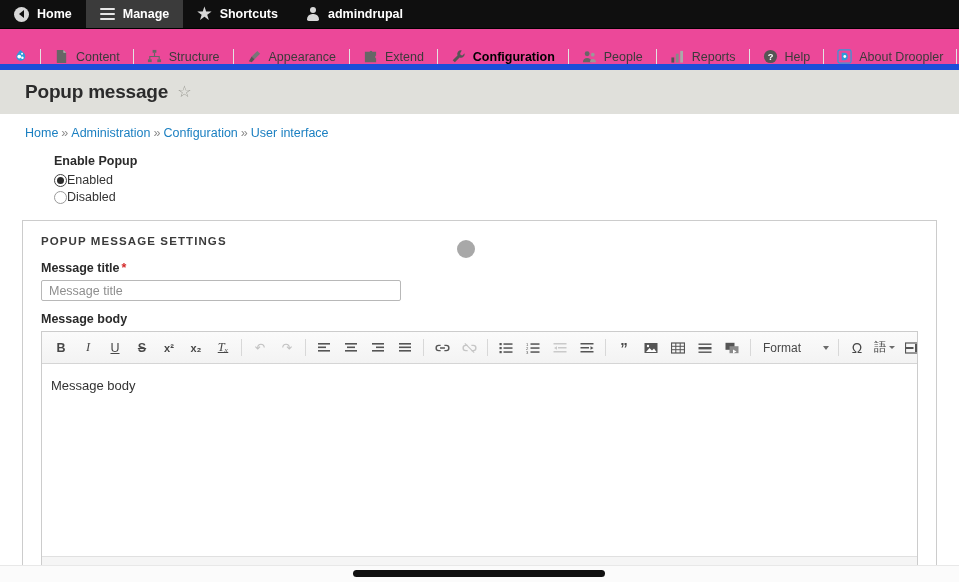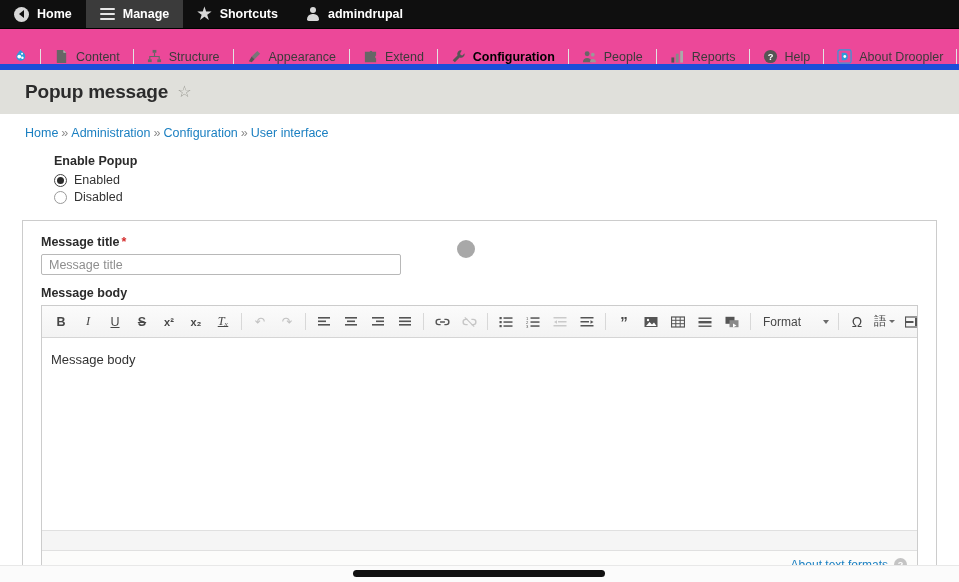--- a/index.html
+++ b/index.html
@@ -75,21 +75,21 @@
   .title-star{margin-left:9px;font-size:16px;color:#9a9a93;cursor:pointer;line-height:1;}
 
   
   .breadcrumb{padding:12px 16px 0 25px;font-size:12.5px;color:#0071b3;}
   .breadcrumb a{color:#1a7fc1;text-decoration:none;cursor:pointer;}
   .bc-sep{color:#8a8a8a;margin:0 3px;}
 
   
   .field-group{padding:14px 25px 0 18px;margin-left:36px;}
   .field-label{font-weight:bold;font-size:12.5px;color:#2b2b2b;margin-bottom:5px;}
-  .radio-row{display:flex;align-items:center;gap:7px;margin:3px 0;cursor:pointer;}
+  .radio-row{display:flex;align-items:center;margin:3px 0;cursor:pointer;}
   .radio{
     width:13px;height:13px;border-radius:50%;border:1px solid #9a9a9a;
     background:#fff;flex:none;position:relative;box-sizing:border-box;
   }
   .radio.checked{border-color:#444;background:#fff;}
   .radio.checked:after{
     content:"";position:absolute;left:2px;top:2px;width:7px;height:7px;
     border-radius:50%;background:#2b2b2b;
   }
   .radio-label{font-size:12.5px;color:#333;}
@@ -313,20 +313,21 @@
       <span class="radio-label">Enabled</span>
     </div>
     <div class="radio-row">
       <span class="radio"></span>
       <span class="radio-label">Disabled</span>
     </div>
   </div>
 
   <div class="fieldset">
 
+    <div class="fs-legend">Popup message settings</div>
 
     <div class="cursor-dot"></div>
 
     <div>
       <div class="field-label">
         <span>Message title</span><span class="req">*</span>
       </div>
       <input class="text-input" type="text" placeholder="Message title" style="">
     </div>
 

